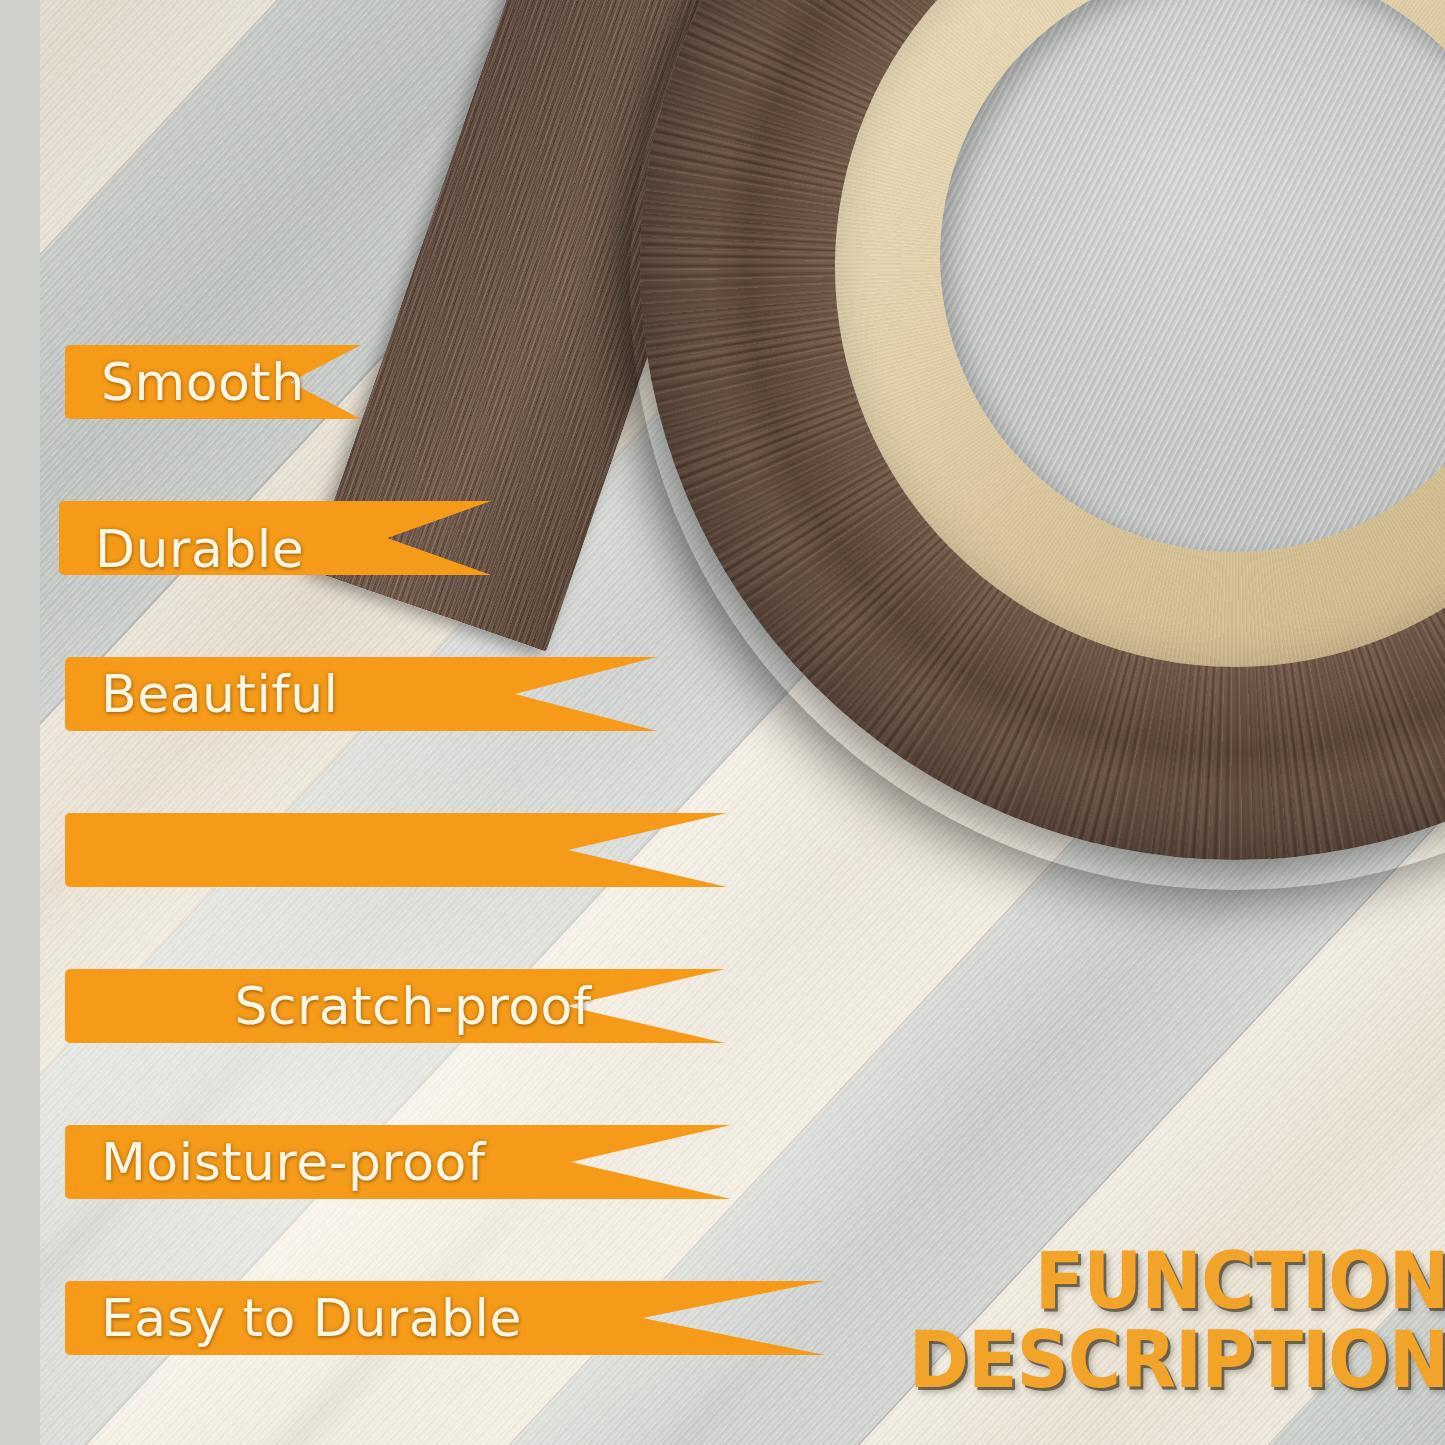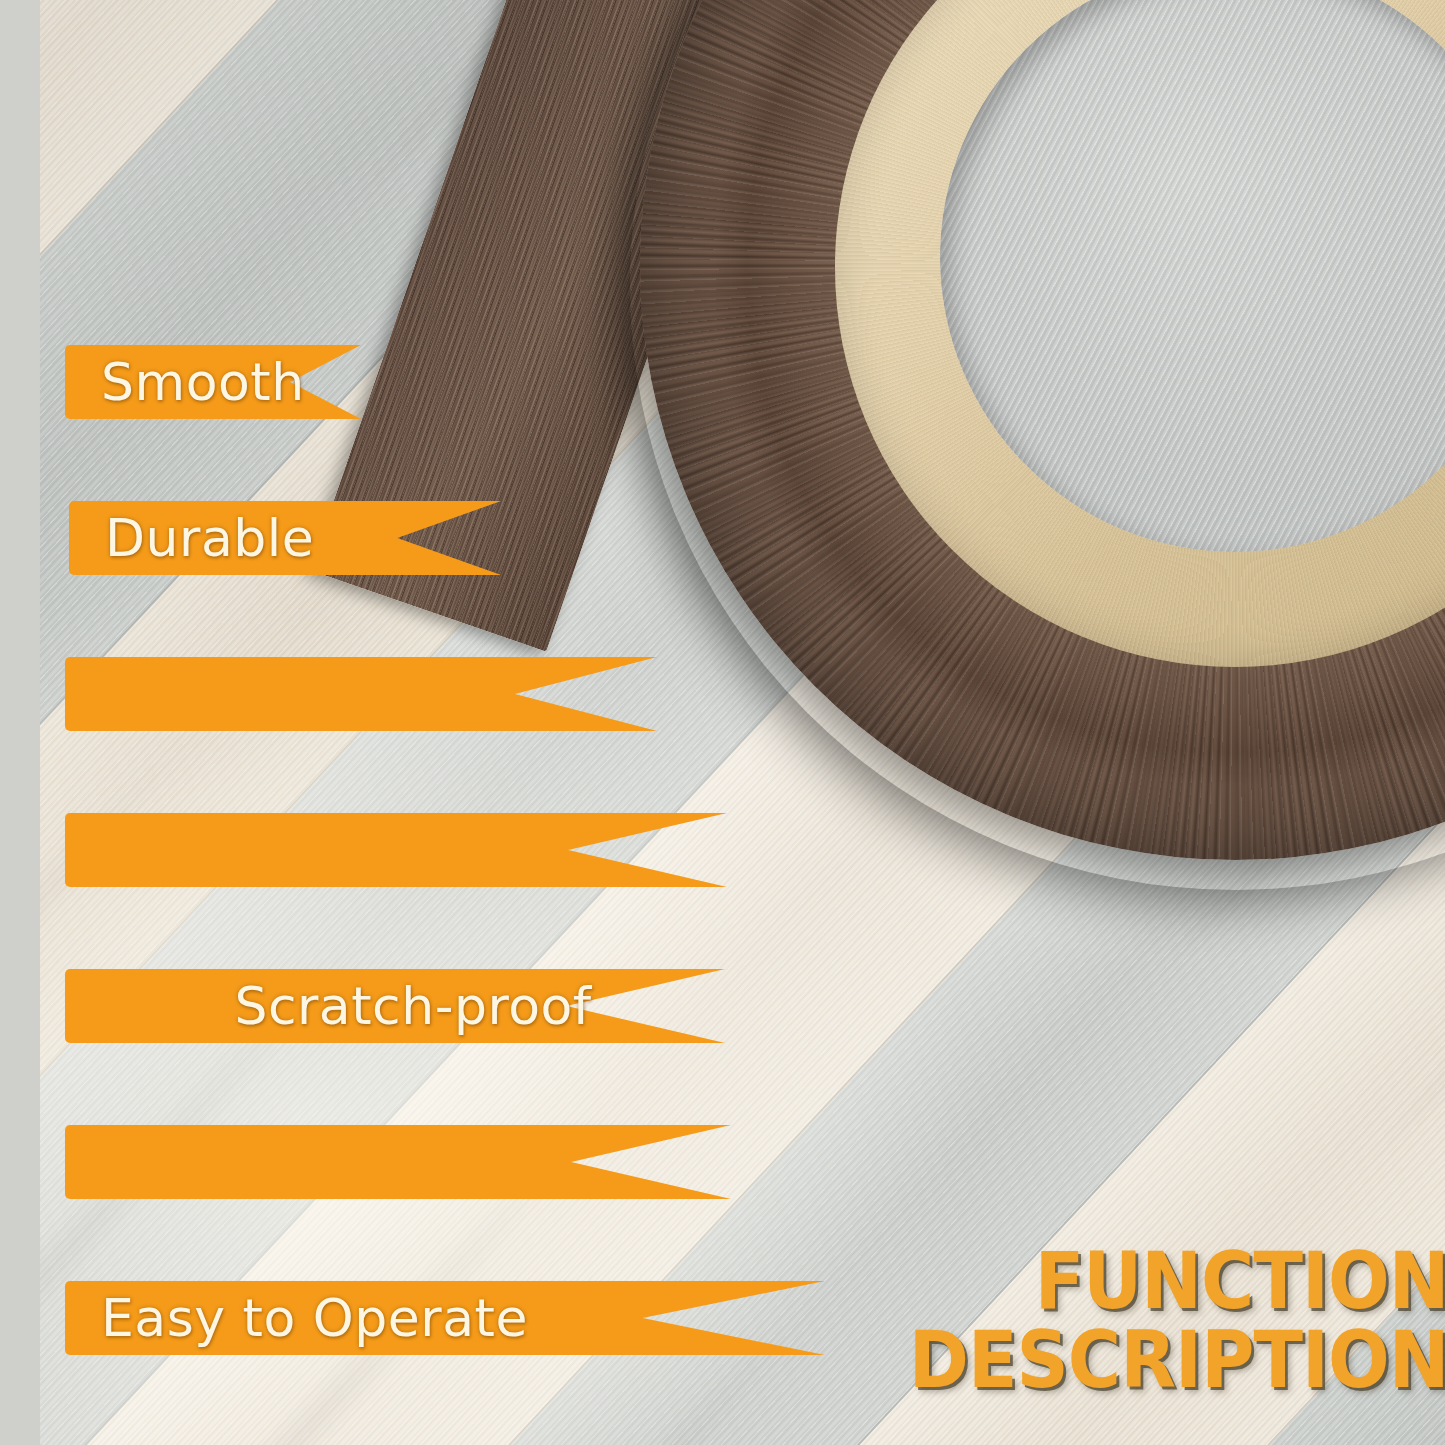--- a/index.html
+++ b/index.html
@@ -294,46 +294,48 @@
     <div class="coil-core-seam"></div>
     <div class="coil-hole"></div>
   </div>
 
   <div class="banners" id="bannerHost">
       <div class="banner" style="left: 25px; top: 345px; width: 296px; --orange: #F59B19;">
         <div class="shade" style="background: rgb(147, 145, 140);"></div>
         <div class="shape"></div>
         <span class="label" style="color: rgb(253, 246, 227);">Smooth</span>
       </div>
-      <div class="banner" style="left: 29px; top: 501px; width: 432px; --orange: #F59B19;">
+      <div class="banner" style="left: 19px; top: 501px; width: 432px; align-items: flex-end; --orange: #F59B19;">
         <div class="shade" style="background: rgb(147, 145, 140);"></div>
         <div class="shape"></div>
         <span class="label" style="color: rgb(253, 246, 227);">Durable</span>
       </div>
       <div class="banner" style="left: 25px; top: 657px; width: 592px; --orange: #F59B19;">
         <div class="shade" style="background: rgb(147, 145, 140);"></div>
         <div class="shape"></div>
+        <span class="label" style="color: rgb(253, 246, 227);">Beautiful</span>
       </div>
       <div class="banner" style="left: 25px; top: 813px; width: 662px; --orange: #F59B19;">
         <div class="shade" style="background: rgb(147, 145, 140);"></div>
         <div class="shape"></div>
       </div>
       <div class="banner" style="left: 25px; top: 969px; width: 660px; justify-content: center; --orange: #F59B19;">
         <div class="shade" style="background: rgb(147, 145, 140);"></div>
         <div class="shape"></div>
         <span class="label" style="color: rgb(253, 246, 227);">Scratch-proof</span>
       </div>
       <div class="banner" style="left: 25px; top: 1125px; width: 666px; --orange: #F59B19;">
         <div class="shade" style="background: rgb(147, 145, 140);"></div>
         <div class="shape"></div>
+        <span class="label" style="color: rgb(253, 246, 227);">Moisture-proof</span>
       </div>
       <div class="banner" style="left: 25px; top: 1281px; width: 760px; --orange: #F59B19;">
         <div class="shade" style="background: rgb(147, 145, 140);"></div>
         <div class="shape"></div>
-        <span class="label" style="color: rgb(253, 246, 227);">Easy to Operate</span>
+        <span class="label" style="color: rgb(253, 246, 227);">Easy to Durable</span>
       </div>
     </div>
 
   <div class="headline">
     <span class="l1">FUNCTION</span>
     <span class="l2">DESCRIPTION</span>
   </div>
 
 </div>
 

